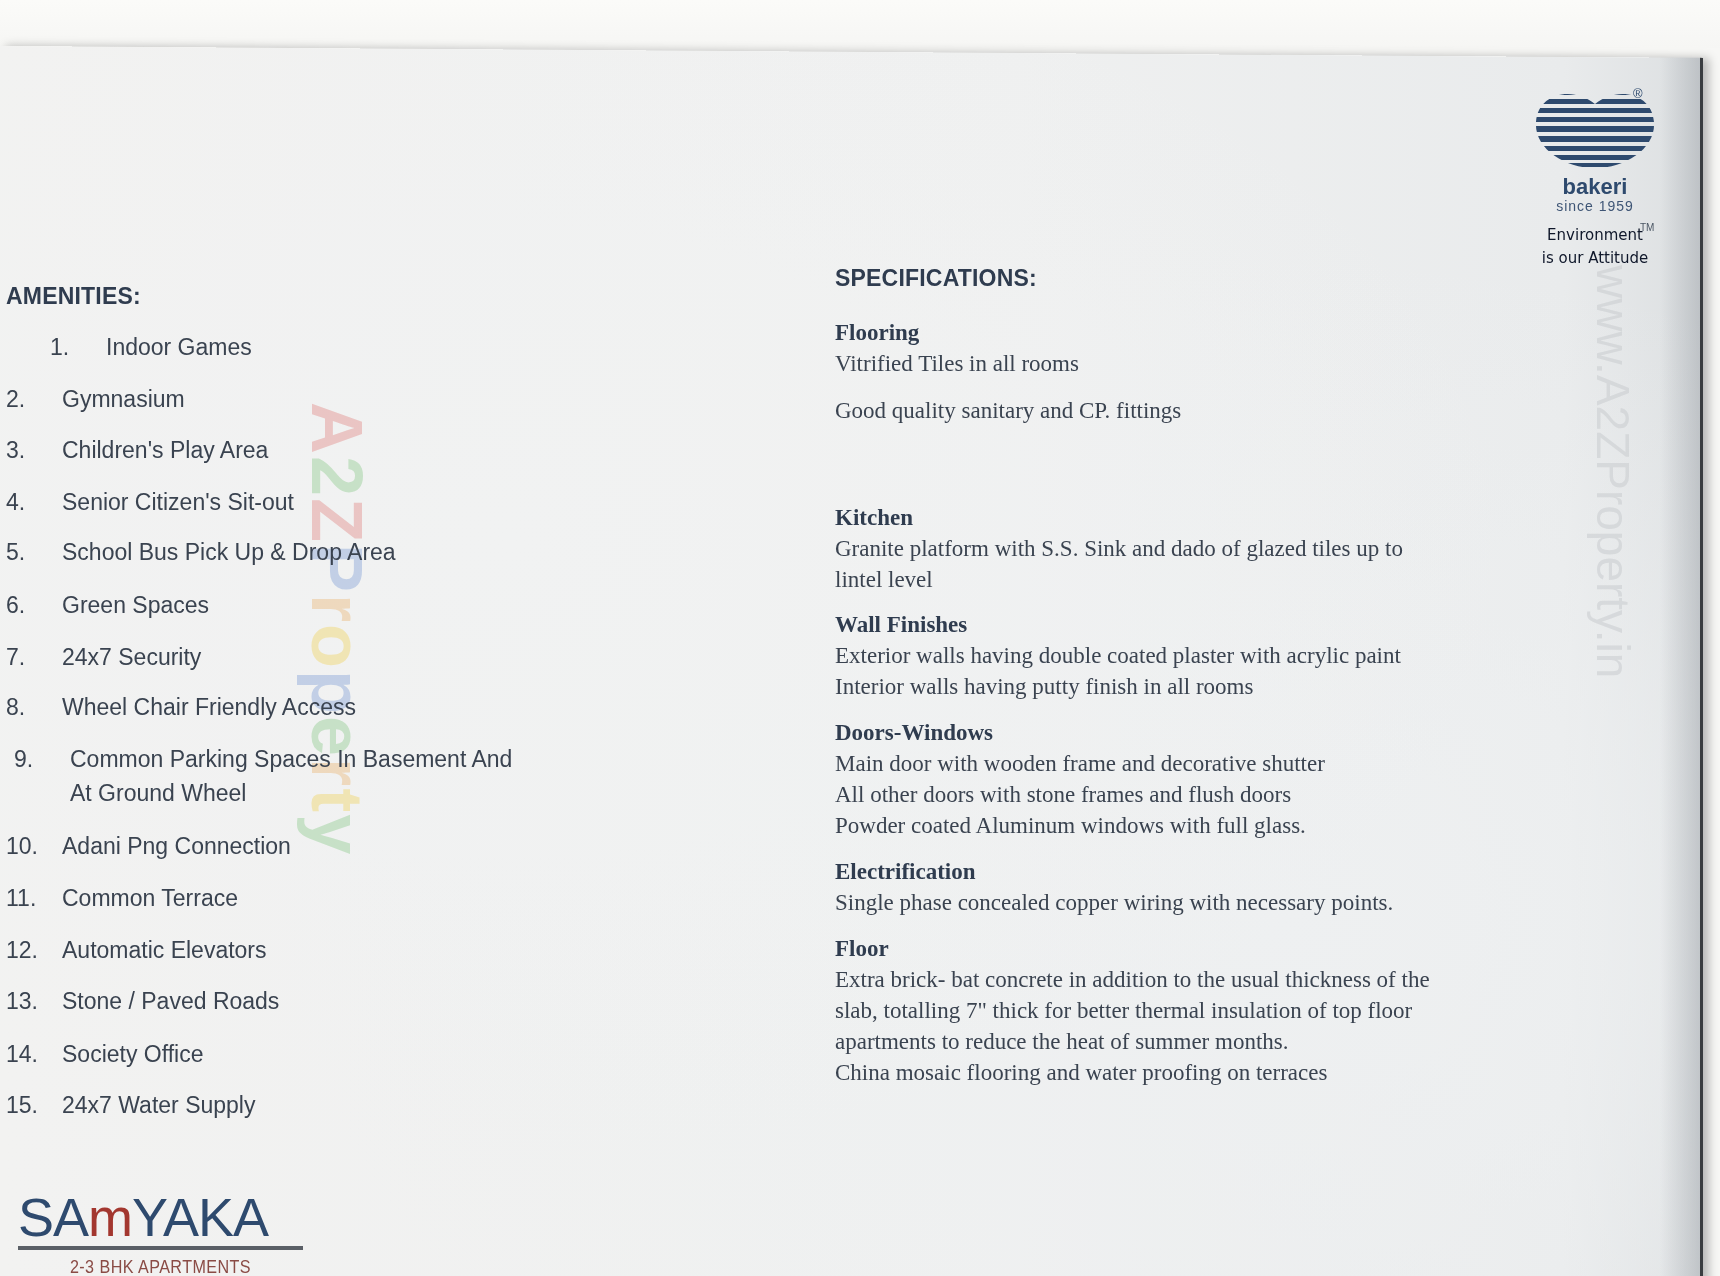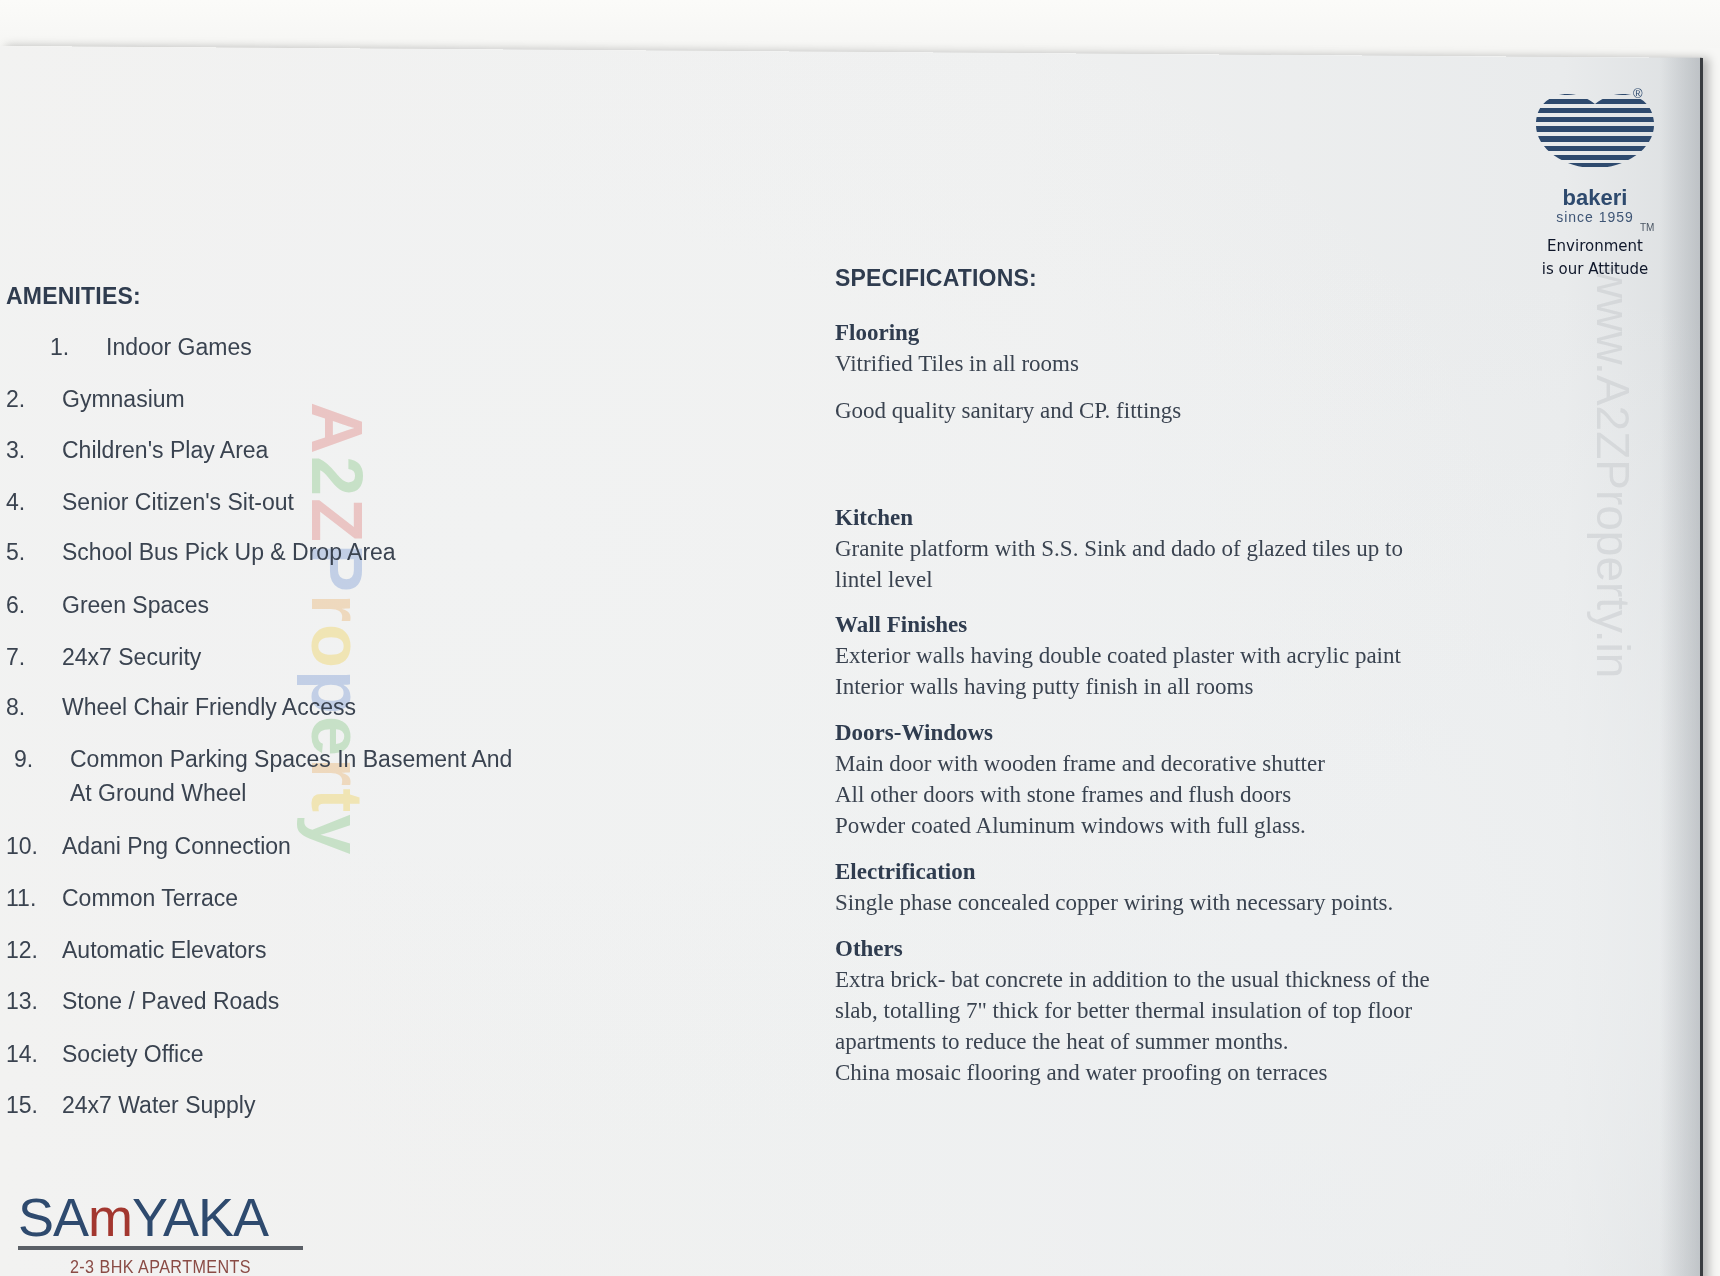--- a/index.html
+++ b/index.html
@@ -42,21 +42,21 @@
   .watermark-v {
     position:absolute; font-weight:bold; font-size:72px; opacity:0.28;
     transform:rotate(90deg); transform-origin:0 0; white-space:nowrap; letter-spacing:2px;
   }
   .watermark-right {
     position:absolute; left:1640px; top:265px;
     font-size:46px; color:#c9cccf; opacity:0.55;
     transform:rotate(90deg); transform-origin:0 0; white-space:nowrap;
   }
   .logo-bakeri { position:absolute; left:1520px; top:84px; width:150px; text-align:center; }
-  .logo-bakeri .brand { font-weight:bold; font-size:22px; color:#2e4a6e; margin-top:13px; line-height:22px; }
+  .logo-bakeri .brand { font-weight:bold; font-size:22px; color:#2e4a6e; margin-top:2px; line-height:22px; }
   .logo-bakeri .since { font-size:14px; color:#3e5575; line-height:16px; letter-spacing:1px; }
   .logo-bakeri .tag { font-size:15px; color:#0f172a; line-height:23px; margin-top:10px; font-family:"DejaVu Sans", sans-serif; }
   .reg { position:absolute; left:1633px; top:86px; font-size:13px; color:#2e4a6e; }
   .tm { position:absolute; left:1640px; top:222px; font-size:10px; color:#4a5563; }
   .samyaka { position:absolute; left:18px; top:1190px; width:285px; }
   .samyaka .word {
     font-size:54px; color:#2e4a6e; letter-spacing:-1px; line-height:54px; font-family:"Liberation Sans", sans-serif;
   }
   .samyaka .bar { height:4px; background:#5a5f66; margin-top:2px; }
   .samyaka .sub { font-size:19px; color:#8a4b45; text-align:center; margin-top:6px; letter-spacing:0.5px; font-family:"Liberation Sans Narrow","Liberation Sans", sans-serif; transform:scaleX(0.85); }
@@ -155,21 +155,21 @@
   <div class="spec-line">All other doors with stone frames and flush doors</div>
   <div class="spec-line">Powder coated Aluminum windows with full glass.</div>
 </div>
 
 <div class="spec" style="top:857px;">
   <div class="spec-title">Electrification</div>
   <div class="spec-line">Single phase concealed copper wiring with necessary points.</div>
 </div>
 
 <div class="spec" style="top:934px;">
-  <div class="spec-title">Others</div>
+  <div class="spec-title">Floor</div>
   <div class="spec-line">Extra brick- bat concrete in addition to the usual thickness of the</div>
   <div class="spec-line">slab, totalling 7" thick for better thermal insulation of top floor</div>
   <div class="spec-line">apartments to reduce the heat of summer months.</div>
   <div class="spec-line">China mosaic flooring and water proofing on terraces</div>
 </div>
 
 <div class="samyaka">
   <div class="word"><span>SA</span><span class="m-red">m</span><span>YAKA</span></div>
   <div class="bar"></div>
   <div class="sub">2-3 BHK APARTMENTS</div>

